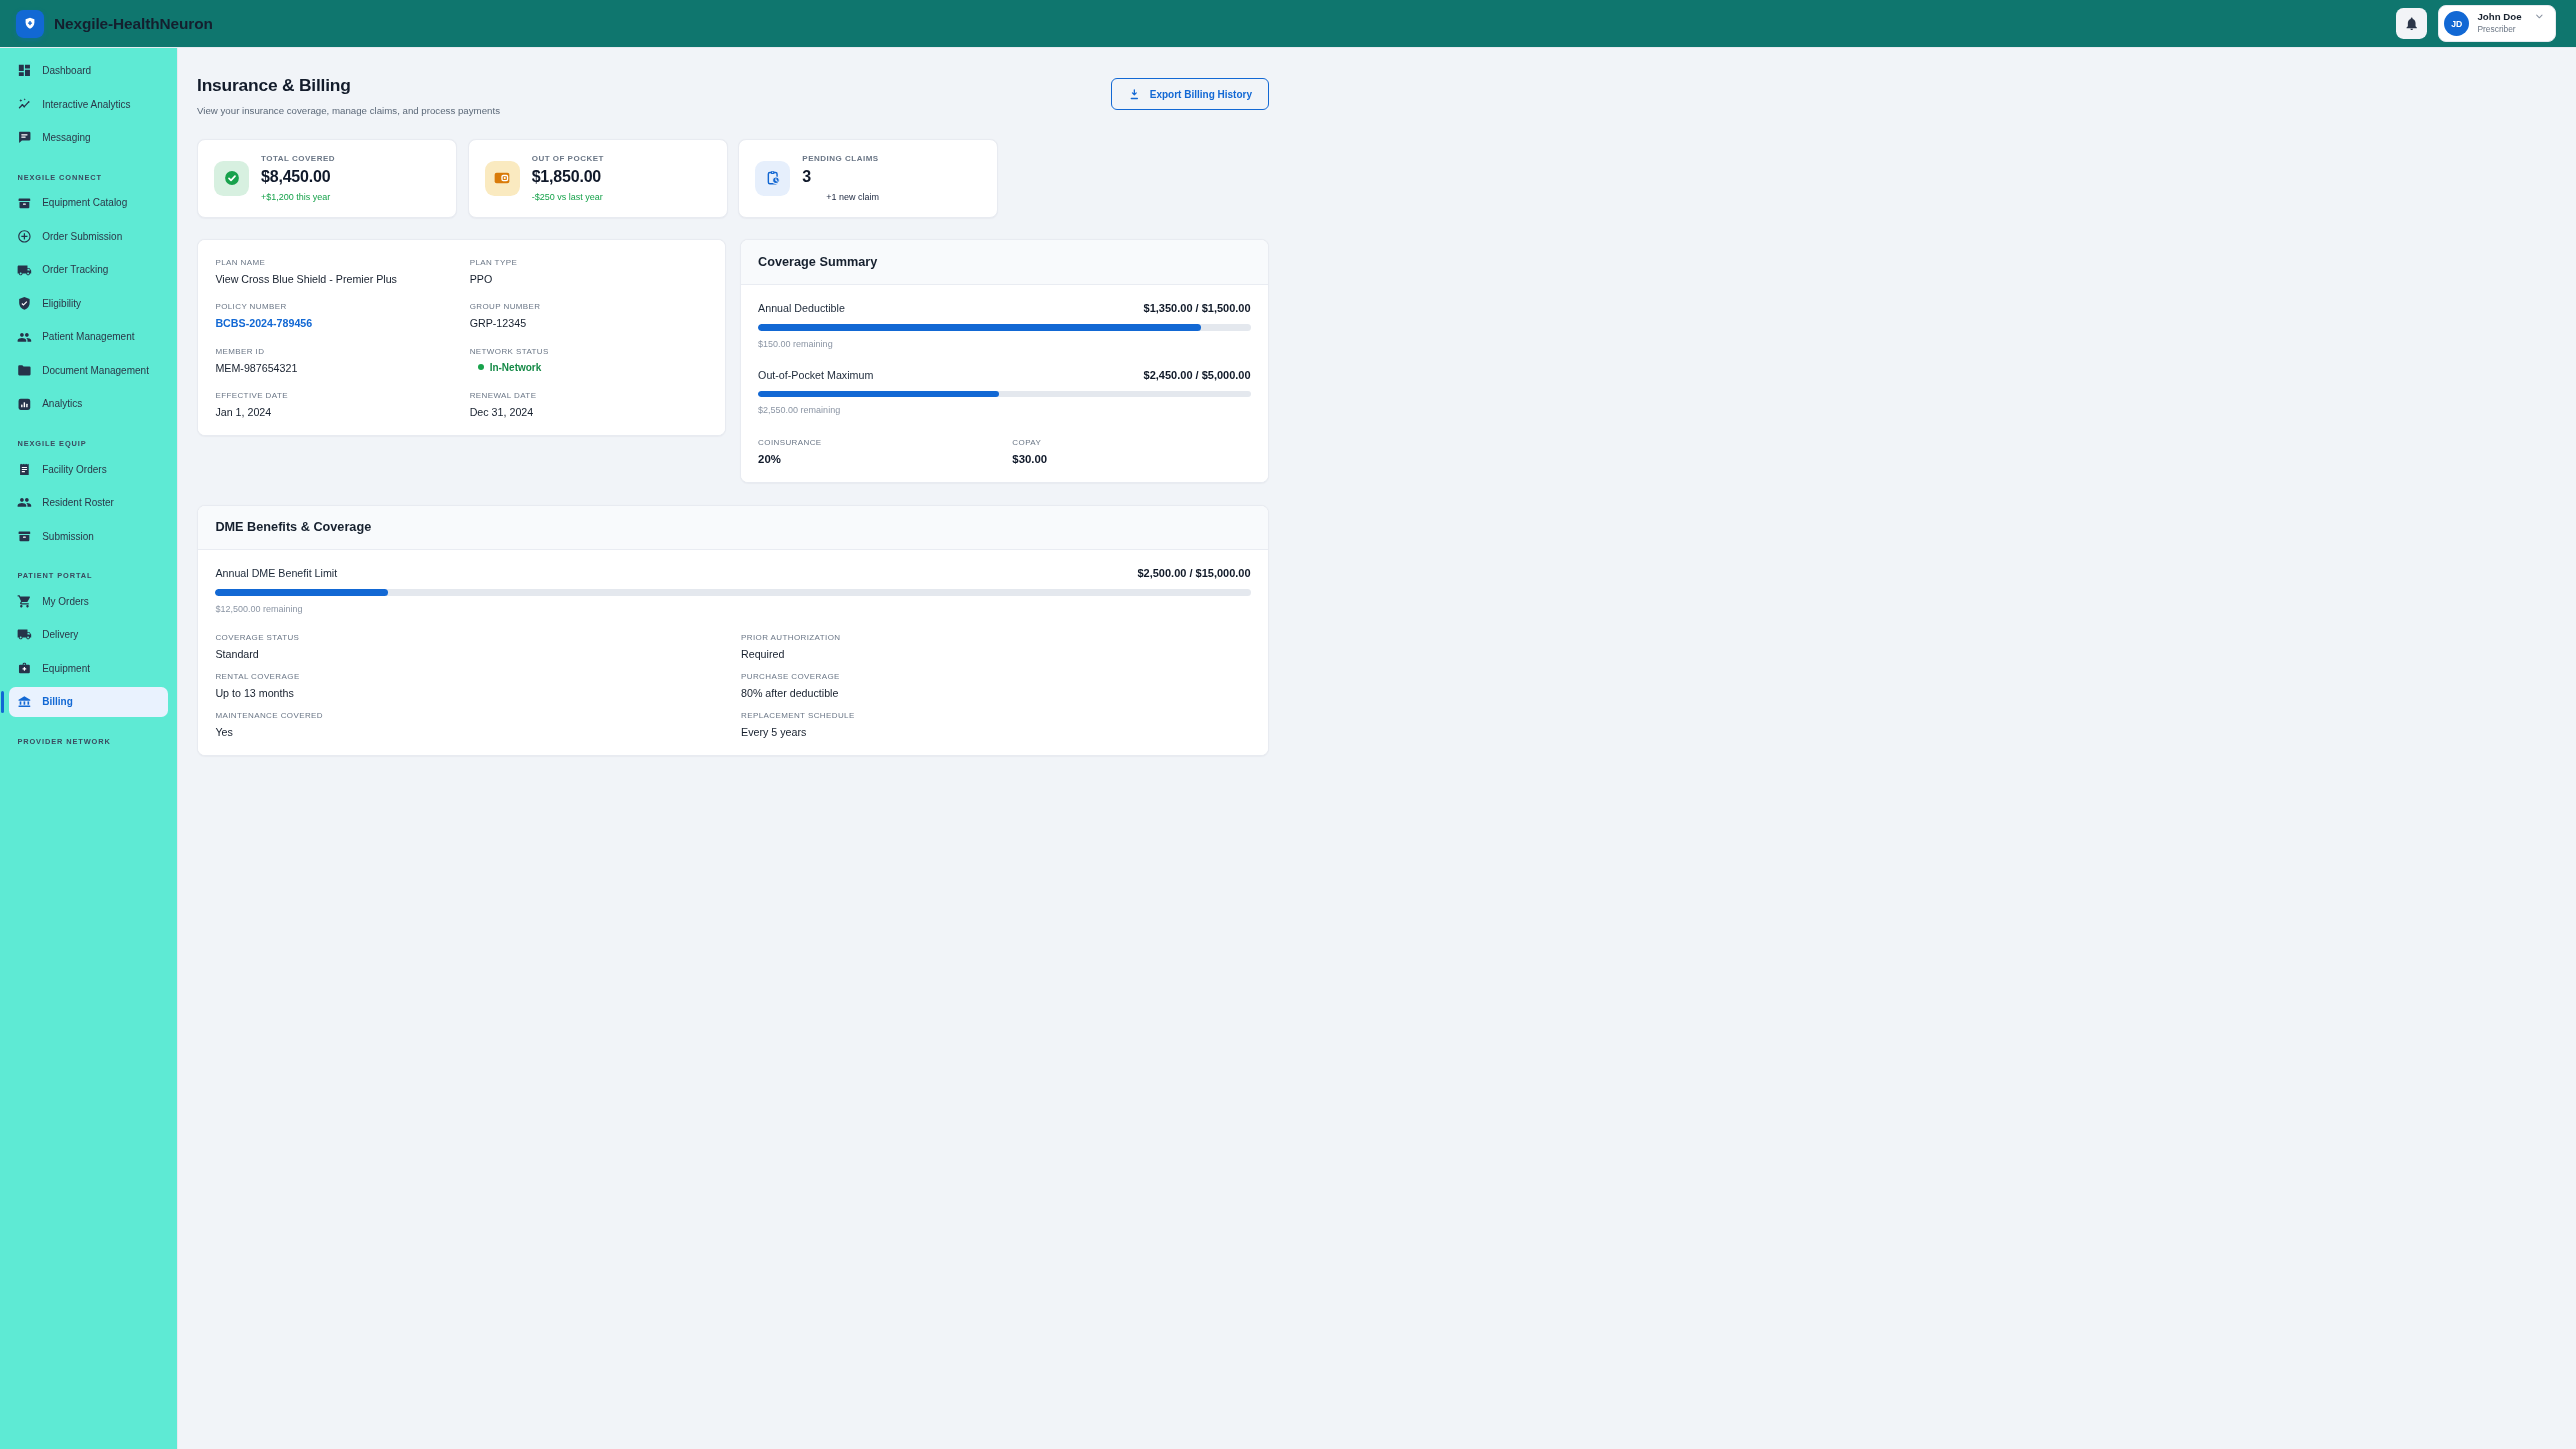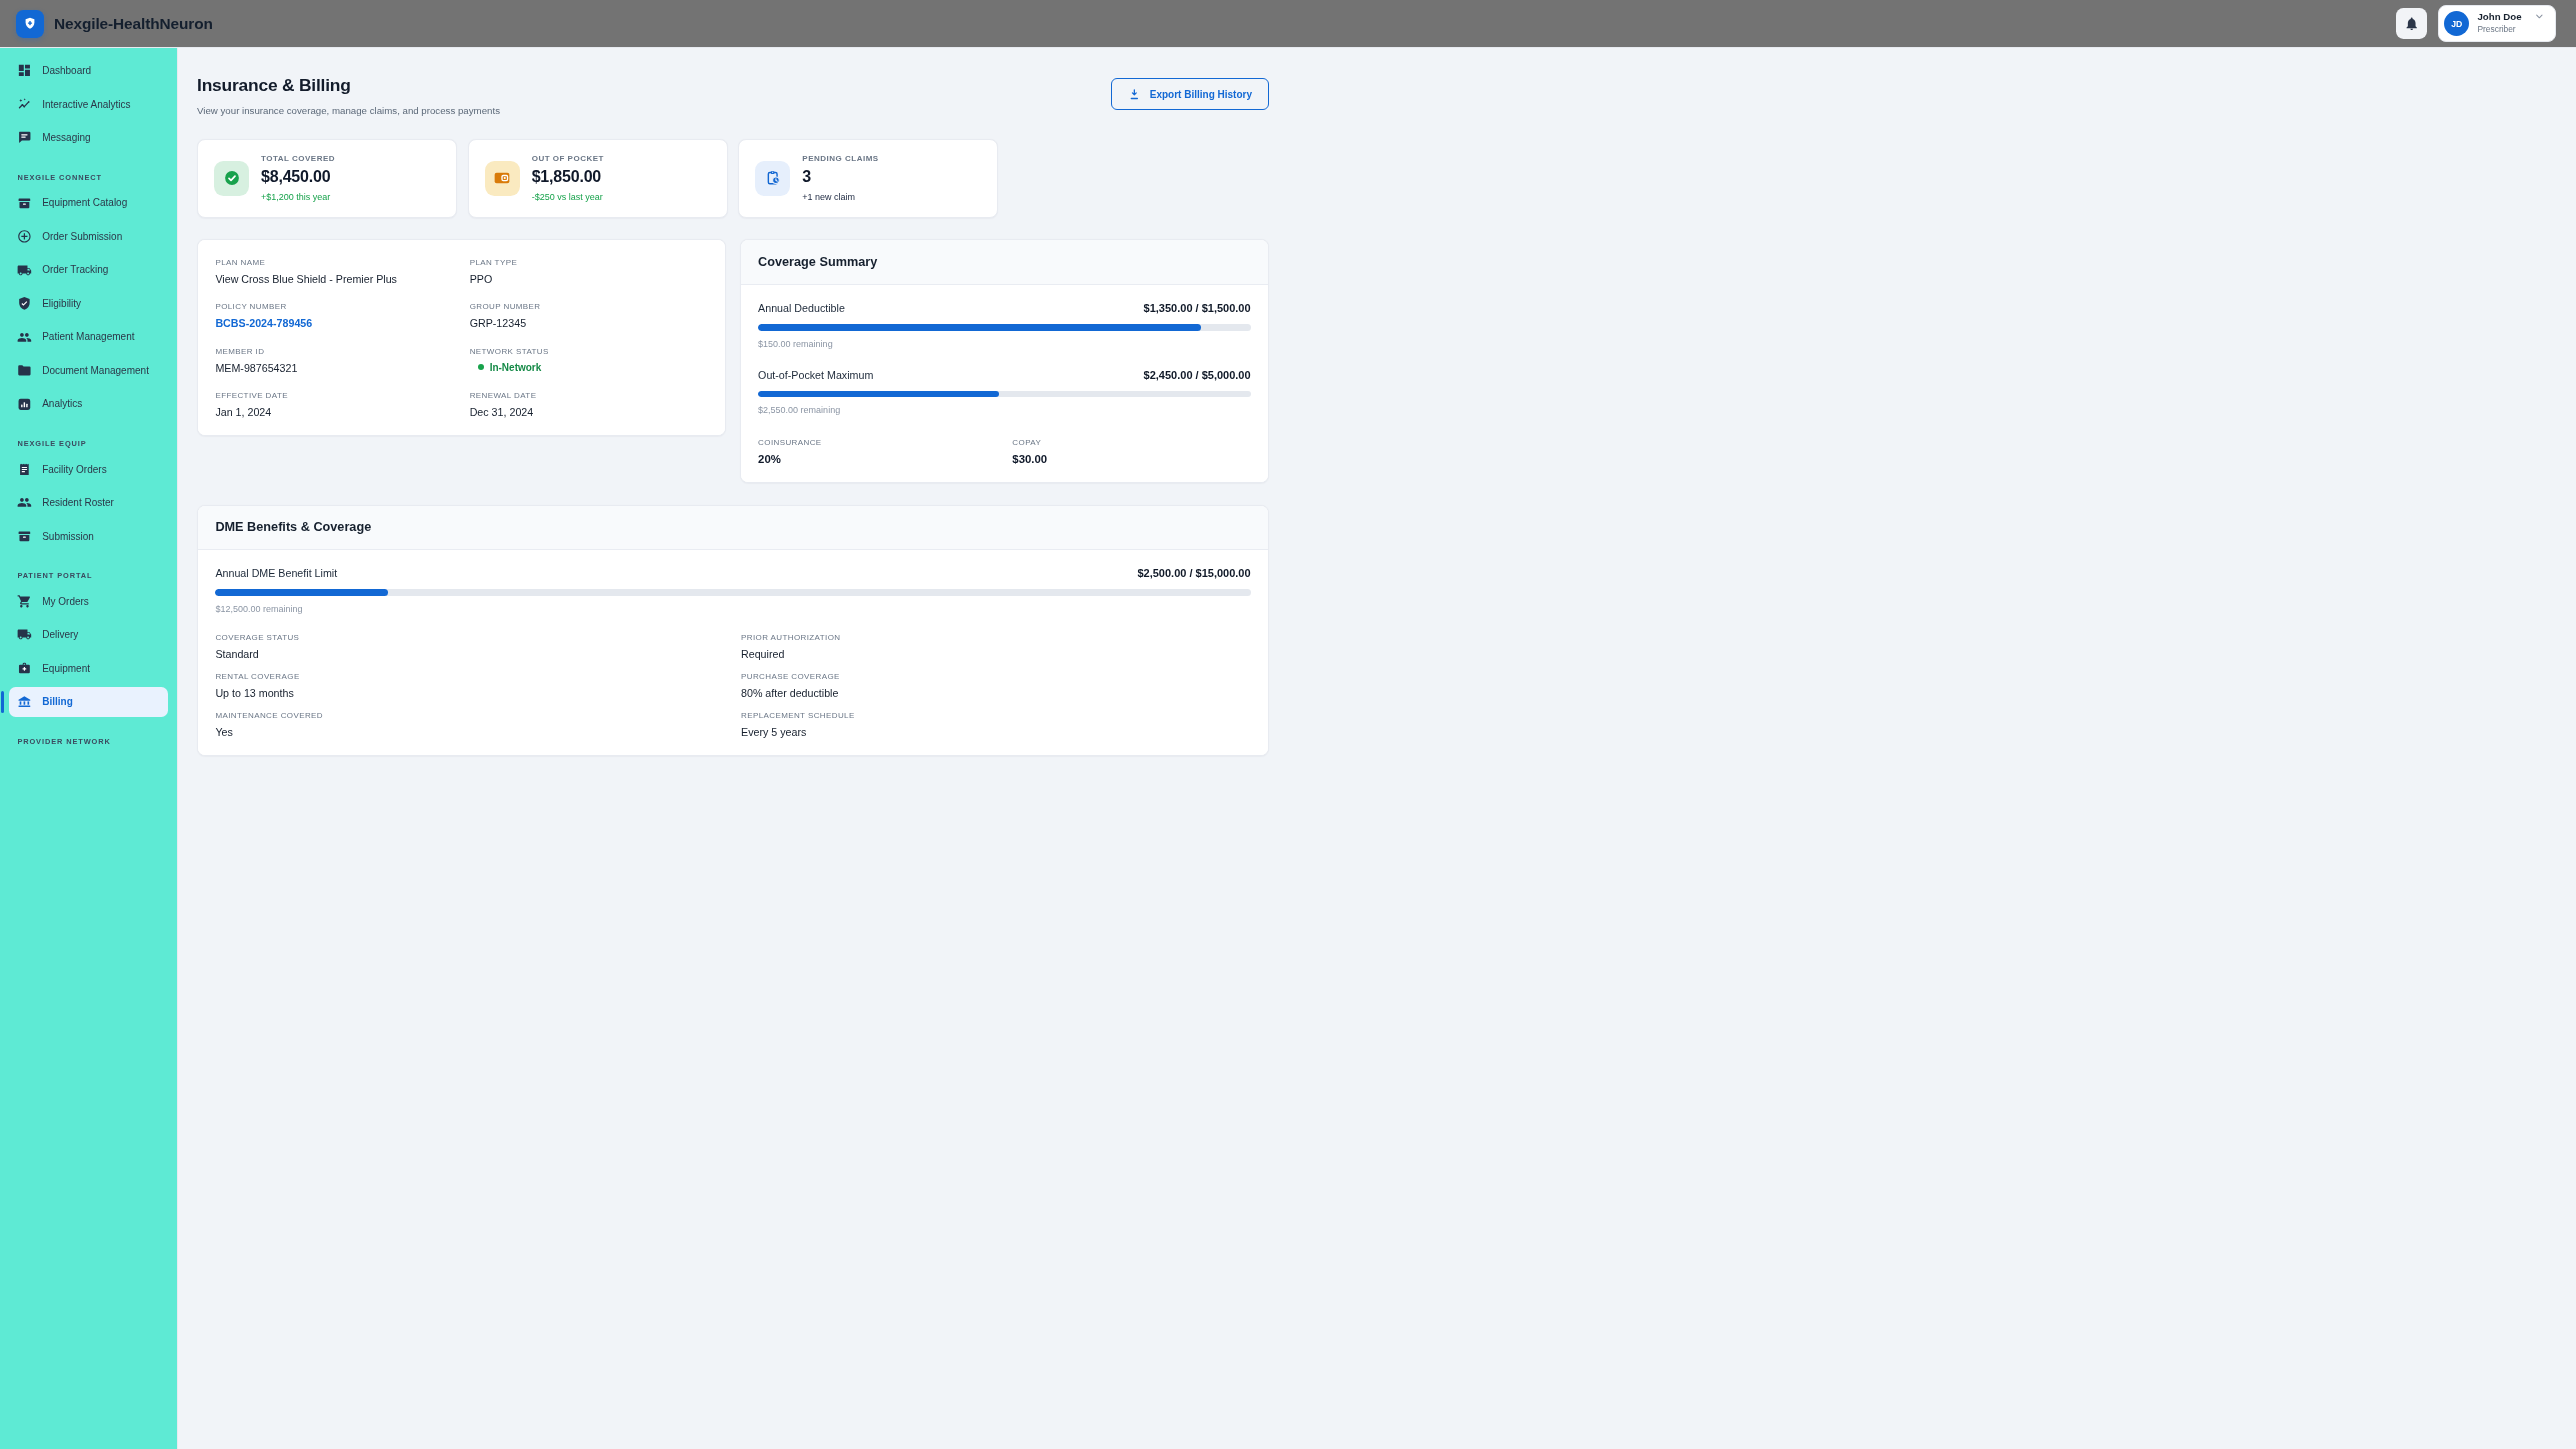--- a/index.html
+++ b/index.html
@@ -7,21 +7,21 @@
   body {
     overflow:hidden;
     background:#f1f4f8;
     font-family:"Liberation Sans", sans-serif;
     color:#121c2d;
   }
   svg { display:block; }
 
   
   .header {
-    position:fixed; top:0; left:0; right:0; height:48px; background:#737373;
+    position:fixed; top:0; left:0; right:0; height:48px; background:#0f766e;
     border-bottom:0.7px solid #e7eaf0; display:flex; align-items:center;
     justify-content:space-between; padding:0 20px 0 16px; z-index:20;
   }
   .brand { display:flex; align-items:center; gap:10px; }
   .logo {
     width:28px; height:28px; border-radius:7.4px; background:#1268d4;
     display:flex; align-items:center; justify-content:center;
     box-shadow:0 2px 5.4px rgba(18,104,212,.30);
   }
   .logo svg { width:16px; height:16px; }
@@ -396,21 +396,21 @@
             <rect x="5.8" y="4.6" width="11.6" height="15" rx="2" fill="none" stroke="currentColor" stroke-width="1.9"></rect>
             <rect x="9" y="2.9" width="5" height="3.6" rx="1.2" fill="currentColor"></rect>
             <circle cx="11.5" cy="4.4" r=".8" fill="#e6effc"></circle>
             <circle cx="15.9" cy="15" r="4.4" fill="currentColor" stroke="#e6effc" stroke-width="1.5"></circle>
             <path d="M15.9 12.9v2.3l1.7 1" fill="none" stroke="#fff" stroke-width="1.4" stroke-linecap="round"></path>
           </svg>
       </div>
       <div>
         <div class="stat-label">PENDING CLAIMS</div>
         <div class="stat-value">3</div>
-        <div class="stat-delta" style="color: rgb(29, 40, 64);">+1 new claim</div>
+        <div class="stat-delta" style="color: rgb(29, 40, 64); margin-left: 24px;">+1 new claim</div>
       </div>
     </div>
   </div>
 
   <div class="row2">
     <div class="card">
       <div class="card-body">
         <div class="fields-2col">
           <div>
             <div class="f-label">PLAN NAME</div>

